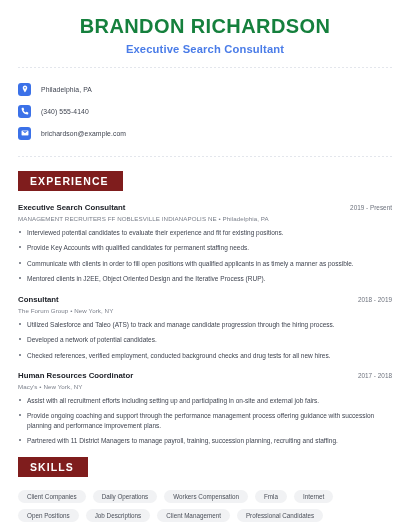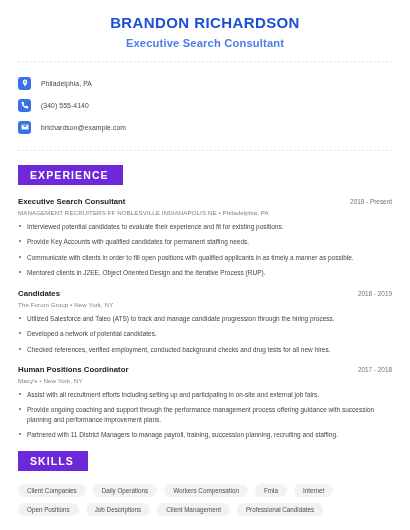--- a/index.html
+++ b/index.html
@@ -8,22 +8,22 @@
     background: #ffffff;
     font-family: "Liberation Sans", sans-serif;
     color: #2c2c2c;
     overflow: hidden;
   }
   .page { width: 410px; height: 530px; padding: 0 18px; position: relative; }
 
   
   .header { padding-top: 14px; text-align: center; }
   .name {
-    font-size: 15px; font-weight: bold; letter-spacing: 0.4px;
-    color: #1d4ed8; line-height: 1.2;
+    font-size: 20px; font-weight: bold; letter-spacing: 0.4px;
+    color: #15803d; line-height: 1.2;
   }
   .job-title {
     margin-top: 5px; font-size: 11.2px; font-weight: bold;
     color: #4a7ce8; letter-spacing: 0.15px;
   }
 
   .divider {
     height: 1px; width: 100%;
     background: repeating-linear-gradient(to right, #e3e6ec 0 2px, transparent 2px 4px);
   }
@@ -37,21 +37,21 @@
     width: 13px; height: 13px; border-radius: 3px;
     background: #3b71e8; color: #fff;
     display: flex; align-items: center; justify-content: center;
     flex: none; margin-right: 10px;
   }
   .contact-icon svg { width: 8px; height: 8px; fill: #ffffff; display: block; }
   .contact-text { font-size: 6.8px; color: #3f4450; letter-spacing: 0.1px; }
 
   
   .section-badge {
-    display: inline-block; background: #6d28d9; color: #ffffff;
+    display: inline-block; background: #7f1d1d; color: #ffffff;
     font-size: 10.5px; font-weight: bold; letter-spacing: 1.1px;
     padding: 4px 14px 4px 12px;
   }
   .section-exp { margin-top: 14px; }
   .section-skills { margin-top: 8px; }
 
   
   .jobs { margin-top: 12px; }
   .job { margin-bottom: 11px; }
   .job-head { display: flex; align-items: baseline; justify-content: space-between; }
@@ -137,34 +137,34 @@
         <ul class="bullets">
           <li>Interviewed potential candidates to evaluate their experience and fit for existing positions.</li>
           <li>Provide Key Accounts with qualified candidates for permanent staffing needs.</li>
           <li>Communicate with clients in order to fill open positions with qualified applicants in as timely a manner as possible.</li>
           <li>Mentored clients in J2EE, Object Oriented Design and the Iterative Process (RUP).</li>
         </ul>
       </div>
 
       <div class="job">
         <div class="job-head">
-          <span class="job-role">Candidates</span>
+          <span class="job-role">Consultant</span>
           <span class="job-dates">2018 - 2019</span>
         </div>
         <div class="job-company">The Forum Group • New York, NY</div>
         <ul class="bullets">
           <li>Utilized Salesforce and Taleo (ATS) to track and manage candidate progression through the hiring process.</li>
           <li>Developed a network of potential candidates.</li>
           <li>Checked references, verified employment, conducted background checks and drug tests for all new hires.</li>
         </ul>
       </div>
 
       <div class="job">
         <div class="job-head">
-          <span class="job-role">Human Positions Coordinator</span>
+          <span class="job-role">Human Resources Coordinator</span>
           <span class="job-dates">2017 - 2018</span>
         </div>
         <div class="job-company">Macy's • New York, NY</div>
         <ul class="bullets">
           <li>Assist with all recruitment efforts including setting up and participating in on-site and external job fairs.</li>
           <li>Provide ongoing coaching and support through the performance management process offering guidance with succession planning and performance improvement plans.</li>
           <li>Partnered with 11 District Managers to manage payroll, training, succession planning, recruiting and staffing.</li>
         </ul>
       </div>
 

